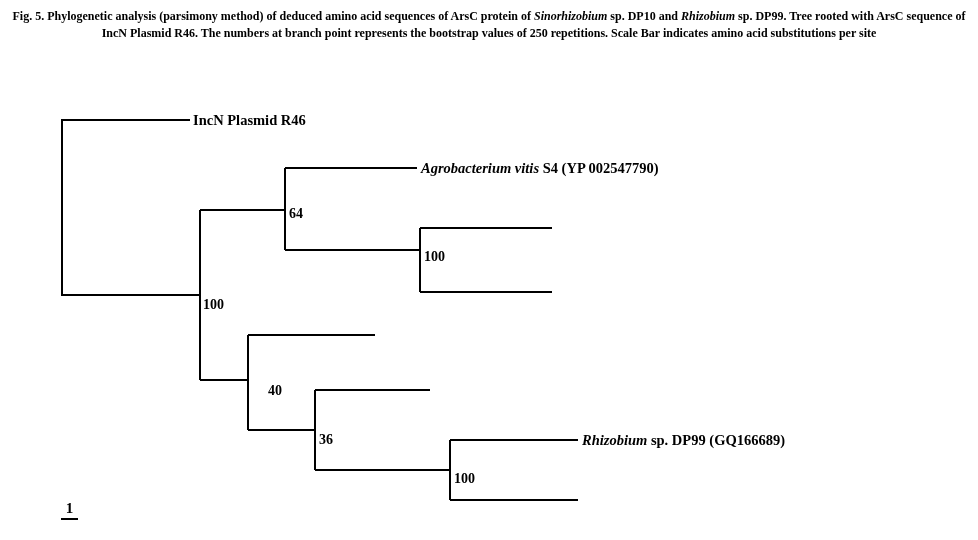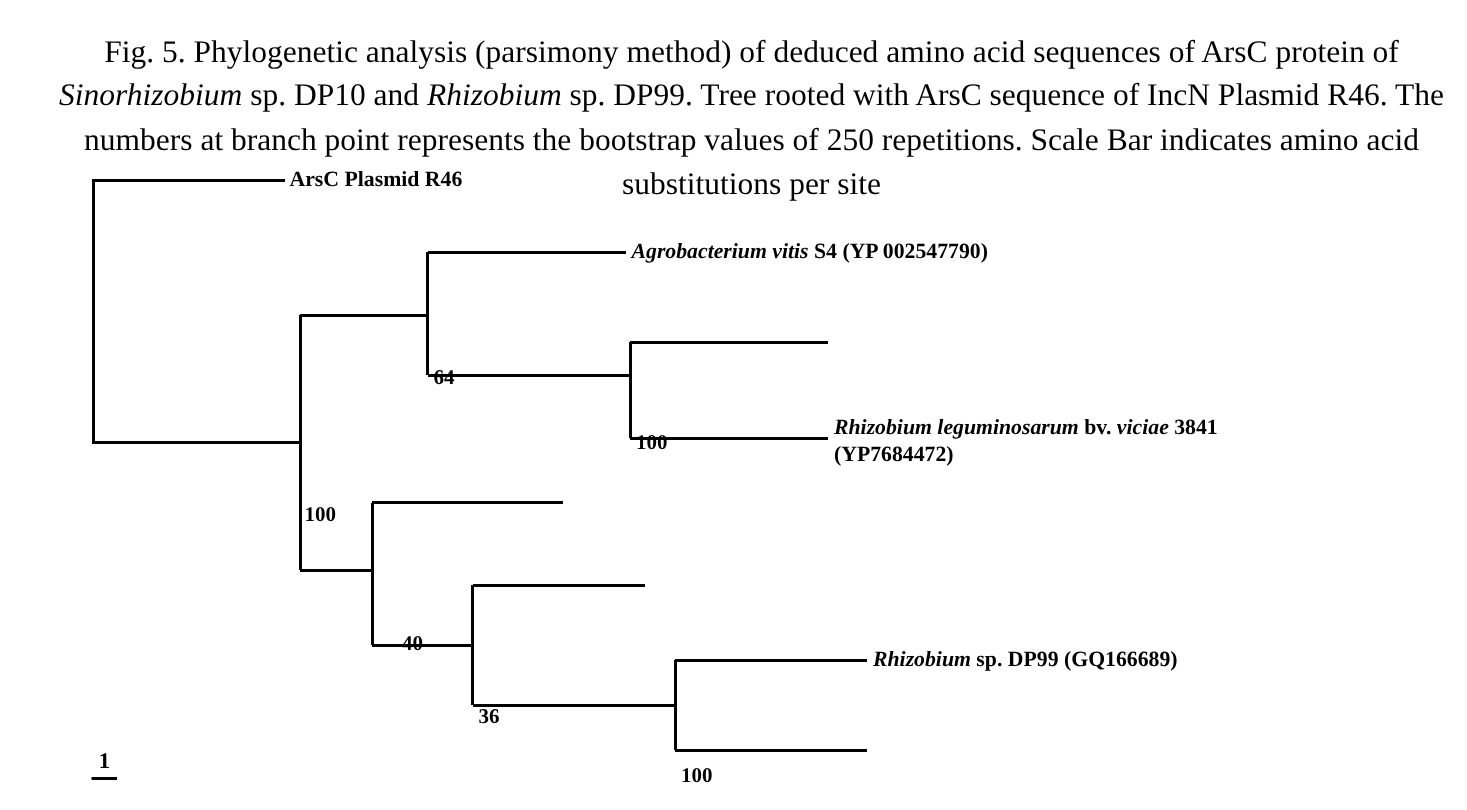--- a/index.html
+++ b/index.html
@@ -7,36 +7,36 @@
   body {
     width: 978px; height: 540px;
     background: #ffffff; color: #000;
     font-family: "Liberation Serif", "DejaVu Serif", serif;
     overflow: hidden;
   }
   .figure { position: relative; width: 978px; height: 540px; }
 
   .caption {
     position: absolute; top: 8px; left: 50%; transform: translateX(-50%);
-    width: 956px; margin: 12px;
-    text-align: center; font-weight: normal; font-size: 21px; line-height: 1.4;
+    width: 956px; margin: 0;
+    text-align: center; font-weight: bold; font-size: 12px; line-height: 1.4;
   }
   .it { font-style: italic; }
 
   .tree { position: absolute; left: 0; top: 0; width: 978px; height: 540px; }
   svg.lines { position: absolute; left: 0; top: 0; display: block; }
 
   .taxon {
     position: absolute; white-space: nowrap;
     font-weight: bold; font-size: 14.5px; line-height: 18px;
   }
   .taxon.vc { transform: translateY(-50%); }
 
   .bootstrap {
-    position: absolute; font-weight: bold; font-size: 14px; line-height: 16px; margin-top: 39px;
+    position: absolute; font-weight: bold; font-size: 14px; line-height: 16px;
   }
 
   .scalebar {
     position: absolute; left: 61px; top: 500px;
     width: 17px; text-align: center;
     font-weight: bold; font-size: 15px; line-height: 17px;
     border-bottom: 2px solid #000;
     padding-bottom: 1px;
   }
 </style>
@@ -72,29 +72,25 @@
         <path d="M315,390 V470"></path>
         <path d="M315,390 H430"></path>
         <path d="M315,470 H450"></path>
 
         <path d="M450,440 V500"></path>
         <path d="M450,440 H578"></path>
         <path d="M450,500 H578"></path>
       </g>
     </svg>
 
-    <div class="taxon vc" style="left:193px; top:120px"><span>ArsC Plasmid R46</span></div>
+    <div class="taxon vc" style="left:193px; top:120px"><span>IncN Plasmid R46</span></div>
 
     <div class="taxon vc" style="left:421px; top:168px"><span class="it">Agrobacterium vitis</span><span> S4 (YP 002547790)</span></div>
 
 
-    <div class="taxon" style="left:556px; top:276px">
-      <div class="line"><span class="it">Rhizobium leguminosarum</span><span> bv. </span><span class="it">viciae</span><span> 3841</span></div>
-      <div class="line">(YP7684472)</div>
-    </div>
 
 
 
     <div class="taxon vc" style="left:582px; top:440px"><span class="it">Rhizobium</span><span> sp. DP99 (GQ166689)</span></div>
 
 
     <div class="bootstrap" style="left:203px; top:297px">100</div>
     <div class="bootstrap" style="left:289px; top:206px">64</div>
     <div class="bootstrap" style="left:424px; top:249px">100</div>
     <div class="bootstrap" style="left:268px; top:383px">40</div>

